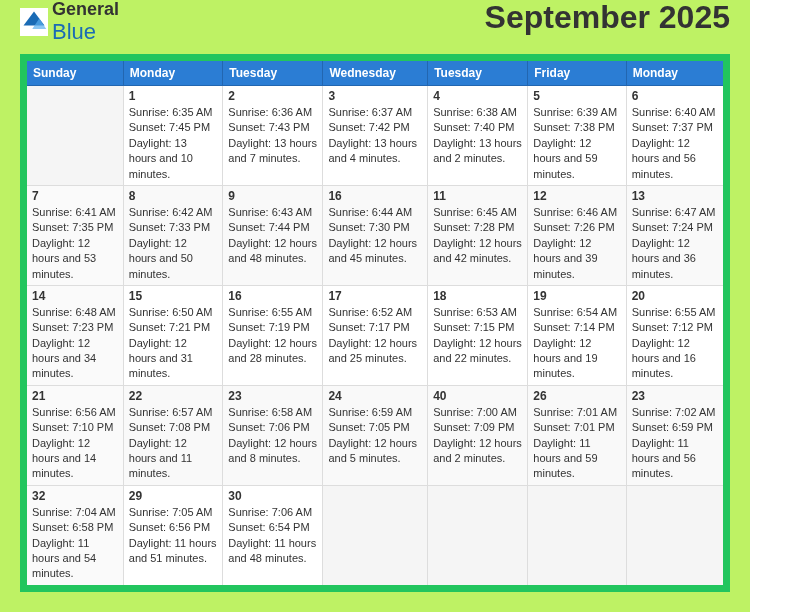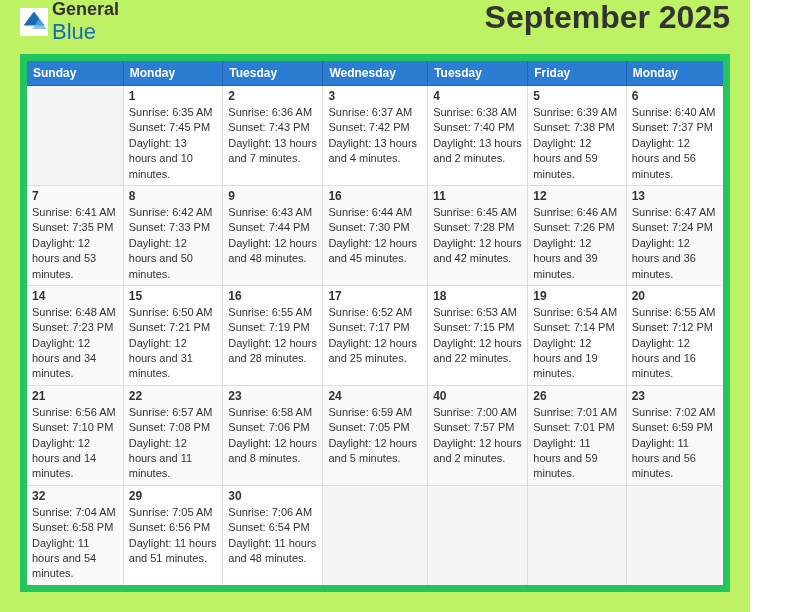--- a/index.html
+++ b/index.html
@@ -309,21 +309,21 @@
           <td>
             <span class="day-number">24</span>
             <div class="day-info">Sunrise: 6:59 AM
 Sunset: 7:05 PM
 Daylight: 12 hours
 and 5 minutes.</div>
           </td>
           <td>
             <span class="day-number">40</span>
             <div class="day-info">Sunrise: 7:00 AM
-Sunset: 7:57 PM
+Sunset: 7:09 PM
 Daylight: 12 hours
 and 2 minutes.</div>
           </td>
           <td>
             <span class="day-number">26</span>
             <div class="day-info">Sunrise: 7:01 AM
 Sunset: 7:01 PM
 Daylight: 11 hours
 and 59 minutes.</div>
           </td>

